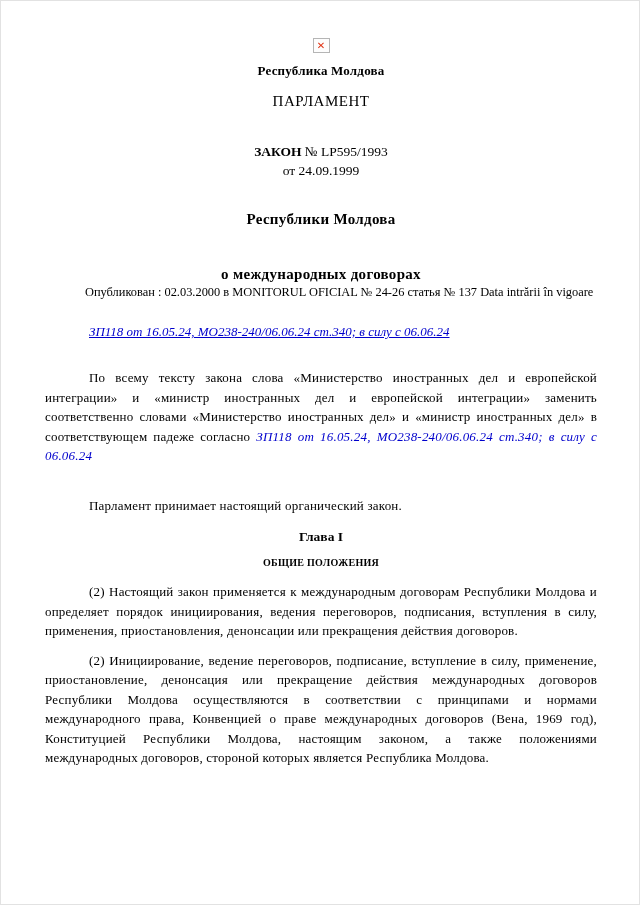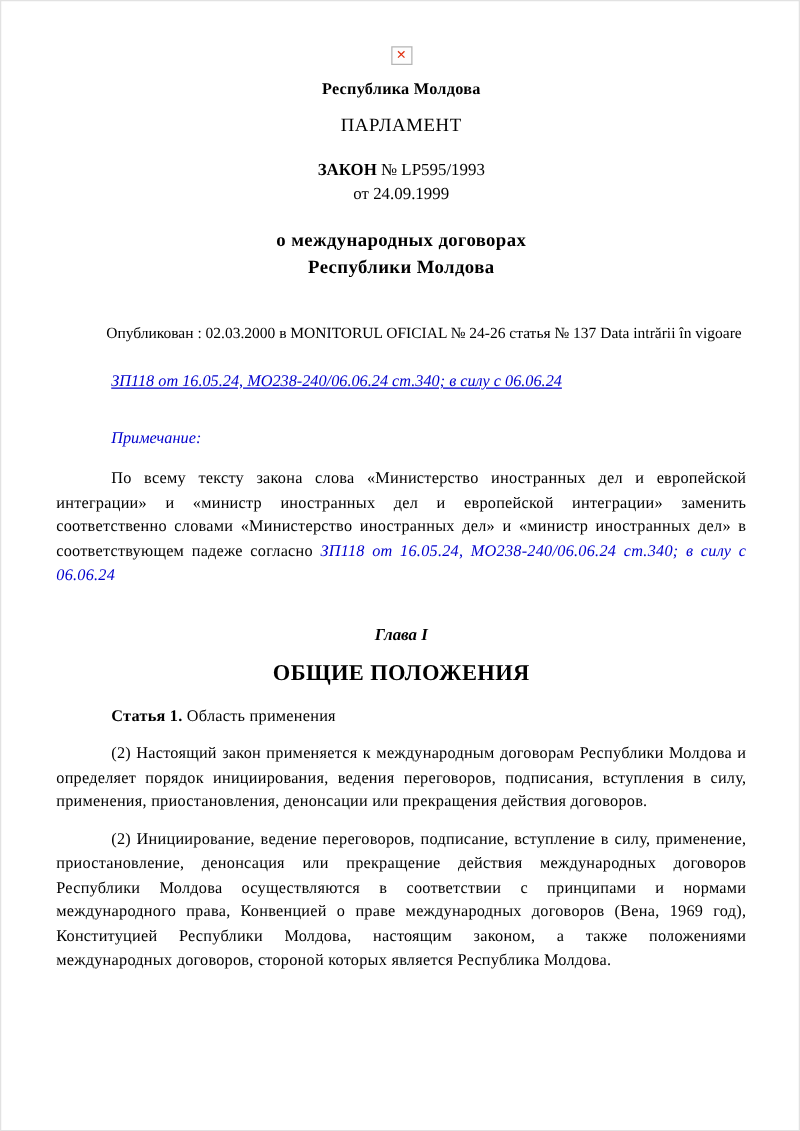--- a/index.html
+++ b/index.html
@@ -35,25 +35,25 @@
     vertical-align: middle;
   }
   .country {
     font-size: 13px;
     font-weight: bold;
     margin-bottom: 14px;
     letter-spacing: 0.2px;
   }
   .institution {
     font-size: 15px;
-    margin-bottom: 18px;
+    margin-bottom: 34px;
     letter-spacing: 0.5px;
   }
   .law-line { font-size: 13.5px; margin-bottom: 3px; }
-  .law-date { font-size: 13.5px; margin-bottom: 20px; }
+  .law-date { font-size: 13.5px; margin-bottom: 30px; }
   .doc-title {
     font-size: 15px;
     font-weight: bold;
     line-height: 1.4;
     letter-spacing: 0.3px;
   }
   .doc-title.last { margin-bottom: 34px; }
   .published {
     font-size: 12.4px;
     white-space: nowrap;
@@ -91,58 +91,57 @@
     margin-bottom: 10px;
   }
   .note-para { margin-bottom: 30px; }
   .note-link {
     color: var(--link-color, #0000cc);
     font-style: italic;
     text-decoration: none;
     cursor: pointer;
   }
   .intro { margin-bottom: 14px; }
-  .chapter { font-size: 13.5px; margin-bottom: 12px; font-style: italic; }
-  .chapter-title { font-size: 18px; margin-bottom: 14px; letter-spacing: 0.3px; text-align: center; }
+  .chapter { font-size: 13.5px; margin-bottom: 12px; }
+  .chapter-title { font-size: 10px; margin-bottom: 14px; letter-spacing: 0.3px; text-align: center; }
   .article-head { margin-bottom: 10px; }
   .last-para { margin-bottom: 0; }
 </style>
 </head>
 <body>
 
 <div class="page">
 
   <div class="icon-row center">
     <span class="broken-img"><span>✕</span></span>
   </div>
 
   <p class="country center">Республика Молдова</p>
 
   <p class="institution center">ПАРЛАМЕНТ</p>
 
   <p class="law-line center"><span class="bold">ЗАКОН</span><span> № LP595/1993</span></p>
 
   <p class="law-date center">от 24.09.1999</p>
 
+  <p class="doc-title center last">Республики Молдова</p>
   <p class="doc-title center">о международных договорах</p>
-  <p class="doc-title center last">Республики Молдова</p>
 
   <p class="published">Опубликован : 02.03.2000 в MONITORUL OFICIAL № 24-26 статья № 137 Data intrării în vigoare</p>
 
 
   <p class="indent amend-link-row"><a class="amend-link">ЗП118 от 16.05.24, MO238-240/06.06.24 ст.340; в силу с 06.06.24</a></p>
 
-  <p class="note-label indent">Примечание:</p>
 
   <p class="para note-para"><span>По всему тексту закона слова «Министерство иностранных дел и европейской интеграции» и «министр иностранных дел и европейской интеграции» заменить соответственно словами «Министерство иностранных дел» и «министр иностранных дел» в соответствующем падеже согласно </span><a class="note-link">ЗП118 от 16.05.24, MO238-240/06.06.24 ст.340; в силу с 06.06.24</a></p>
 
+  <p class="para intro">Парламент принимает настоящий органический закон.</p>
 
   <p class="chapter center bold">Глава I</p>
 
   <p class="chapter-title center bold">ОБЩИЕ ПОЛОЖЕНИЯ</p>
 
-  <p class="para article-head"><span class="bold">Статья 1.</span><span> Область применения</span></p>
 
   <p class="para">(2) Настоящий закон применяется к международным договорам Республики Молдова и определяет порядок инициирования, ведения переговоров, подписания, вступления в силу, применения, приостановления, денонсации или прекращения действия договоров.</p>
 
   <p class="para last-para">(2) Инициирование, ведение переговоров, подписание, вступление в силу, применение, приостановление, денонсация или прекращение действия международных договоров Республики Молдова осуществляются в соответствии с принципами и нормами международного права, Конвенцией о праве международных договоров (Вена, 1969 год), Конституцией Республики Молдова, настоящим законом, а также положениями международных договоров, стороной которых является Республика Молдова.</p>
 
 </div>
 
 </body></html>

